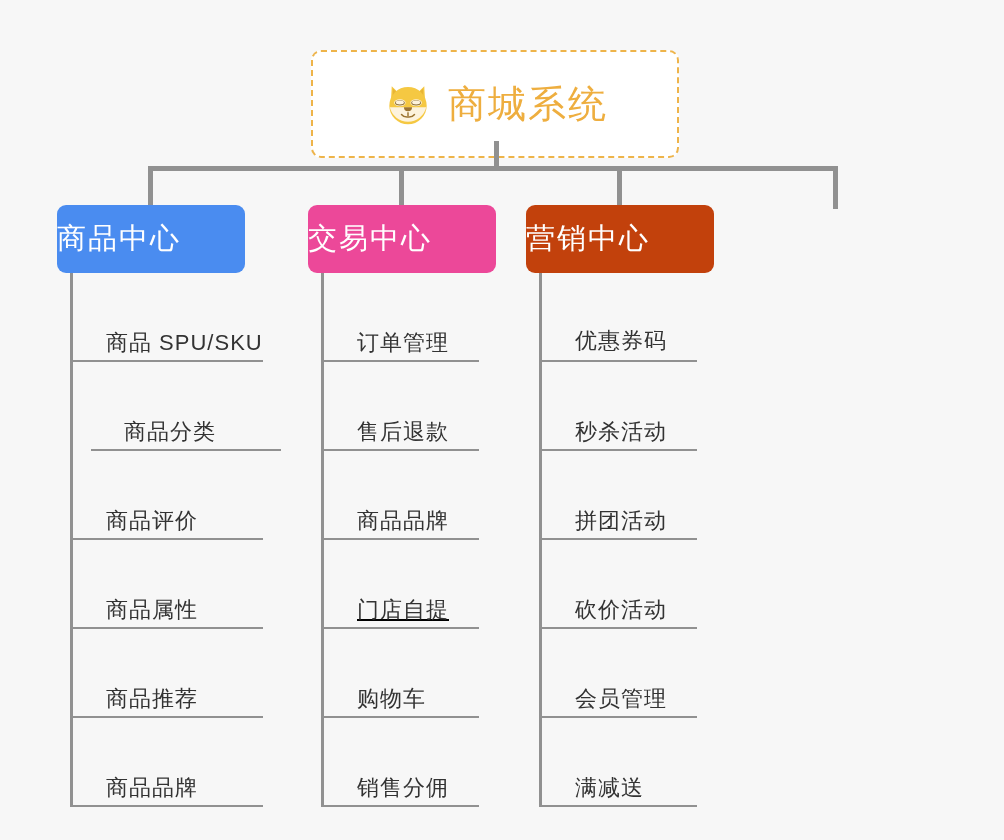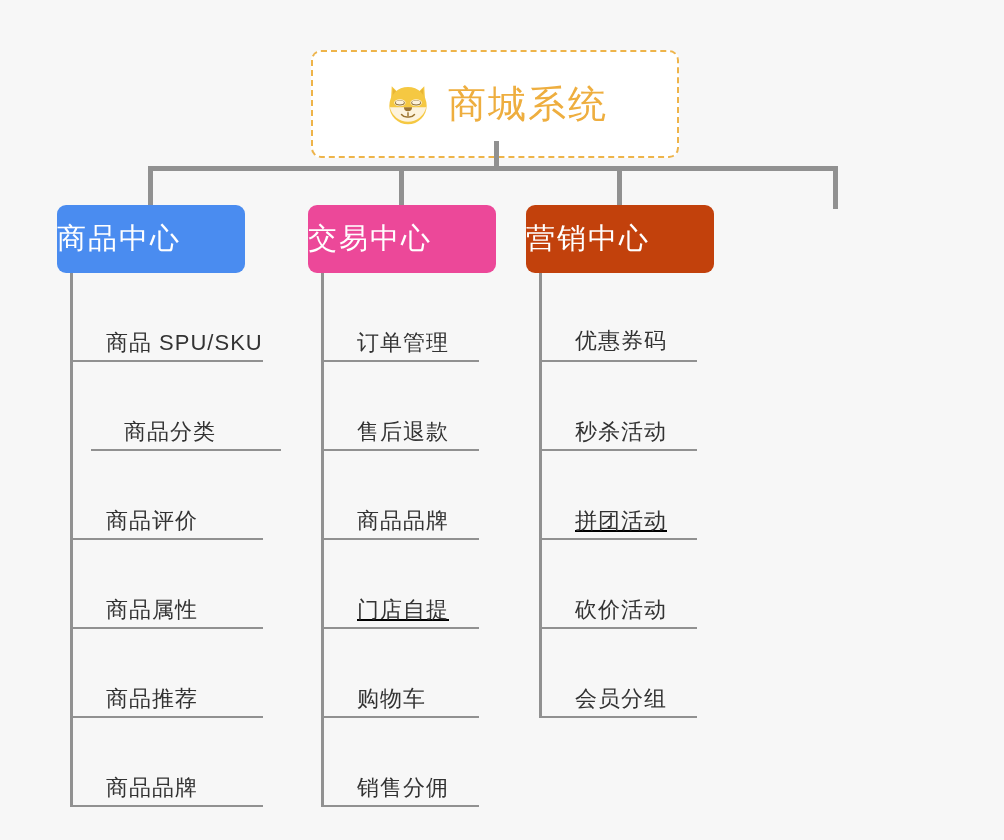--- a/index.html
+++ b/index.html
@@ -214,26 +214,29 @@
     <div class="branch-head" style="background: #c2410c;">
       <span>营销中心</span>
     </div>
     <div class="branch-body" style="border-left-color: rgb(145, 145, 145);">
       <div class="leaf" style="border-bottom-color: rgb(145, 145, 145); font-family: Liberation Mono, monospace;">
           <span class="leaf-label">优惠券码</span>
         </div>
       <div class="leaf" style="border-bottom-color: rgb(145, 145, 145);">
           <span class="leaf-label">秒杀活动</span>
         </div>
-      <div class="leaf" style="border-bottom-color: rgb(145, 145, 145); text-decoration: underline;">
+      <div class="leaf" style="border-bottom-color: rgb(145, 145, 145);">
           <span class="leaf-label">拼团活动</span>
         </div>
       <div class="leaf" style="border-bottom-color: rgb(145, 145, 145);">
           <span class="leaf-label">砍价活动</span>
         </div>
       <div class="leaf" style="border-bottom-color: rgb(145, 145, 145);">
-          <span class="leaf-label">会员分组</span>
+          <span class="leaf-label">会员管理</span>
+        </div>
+      <div class="leaf" style="border-bottom-color: rgb(145, 145, 145);">
+          <span class="leaf-label">满减送</span>
         </div>
     </div>
   </div>
 
 
 </div>
 
 </body></html>

